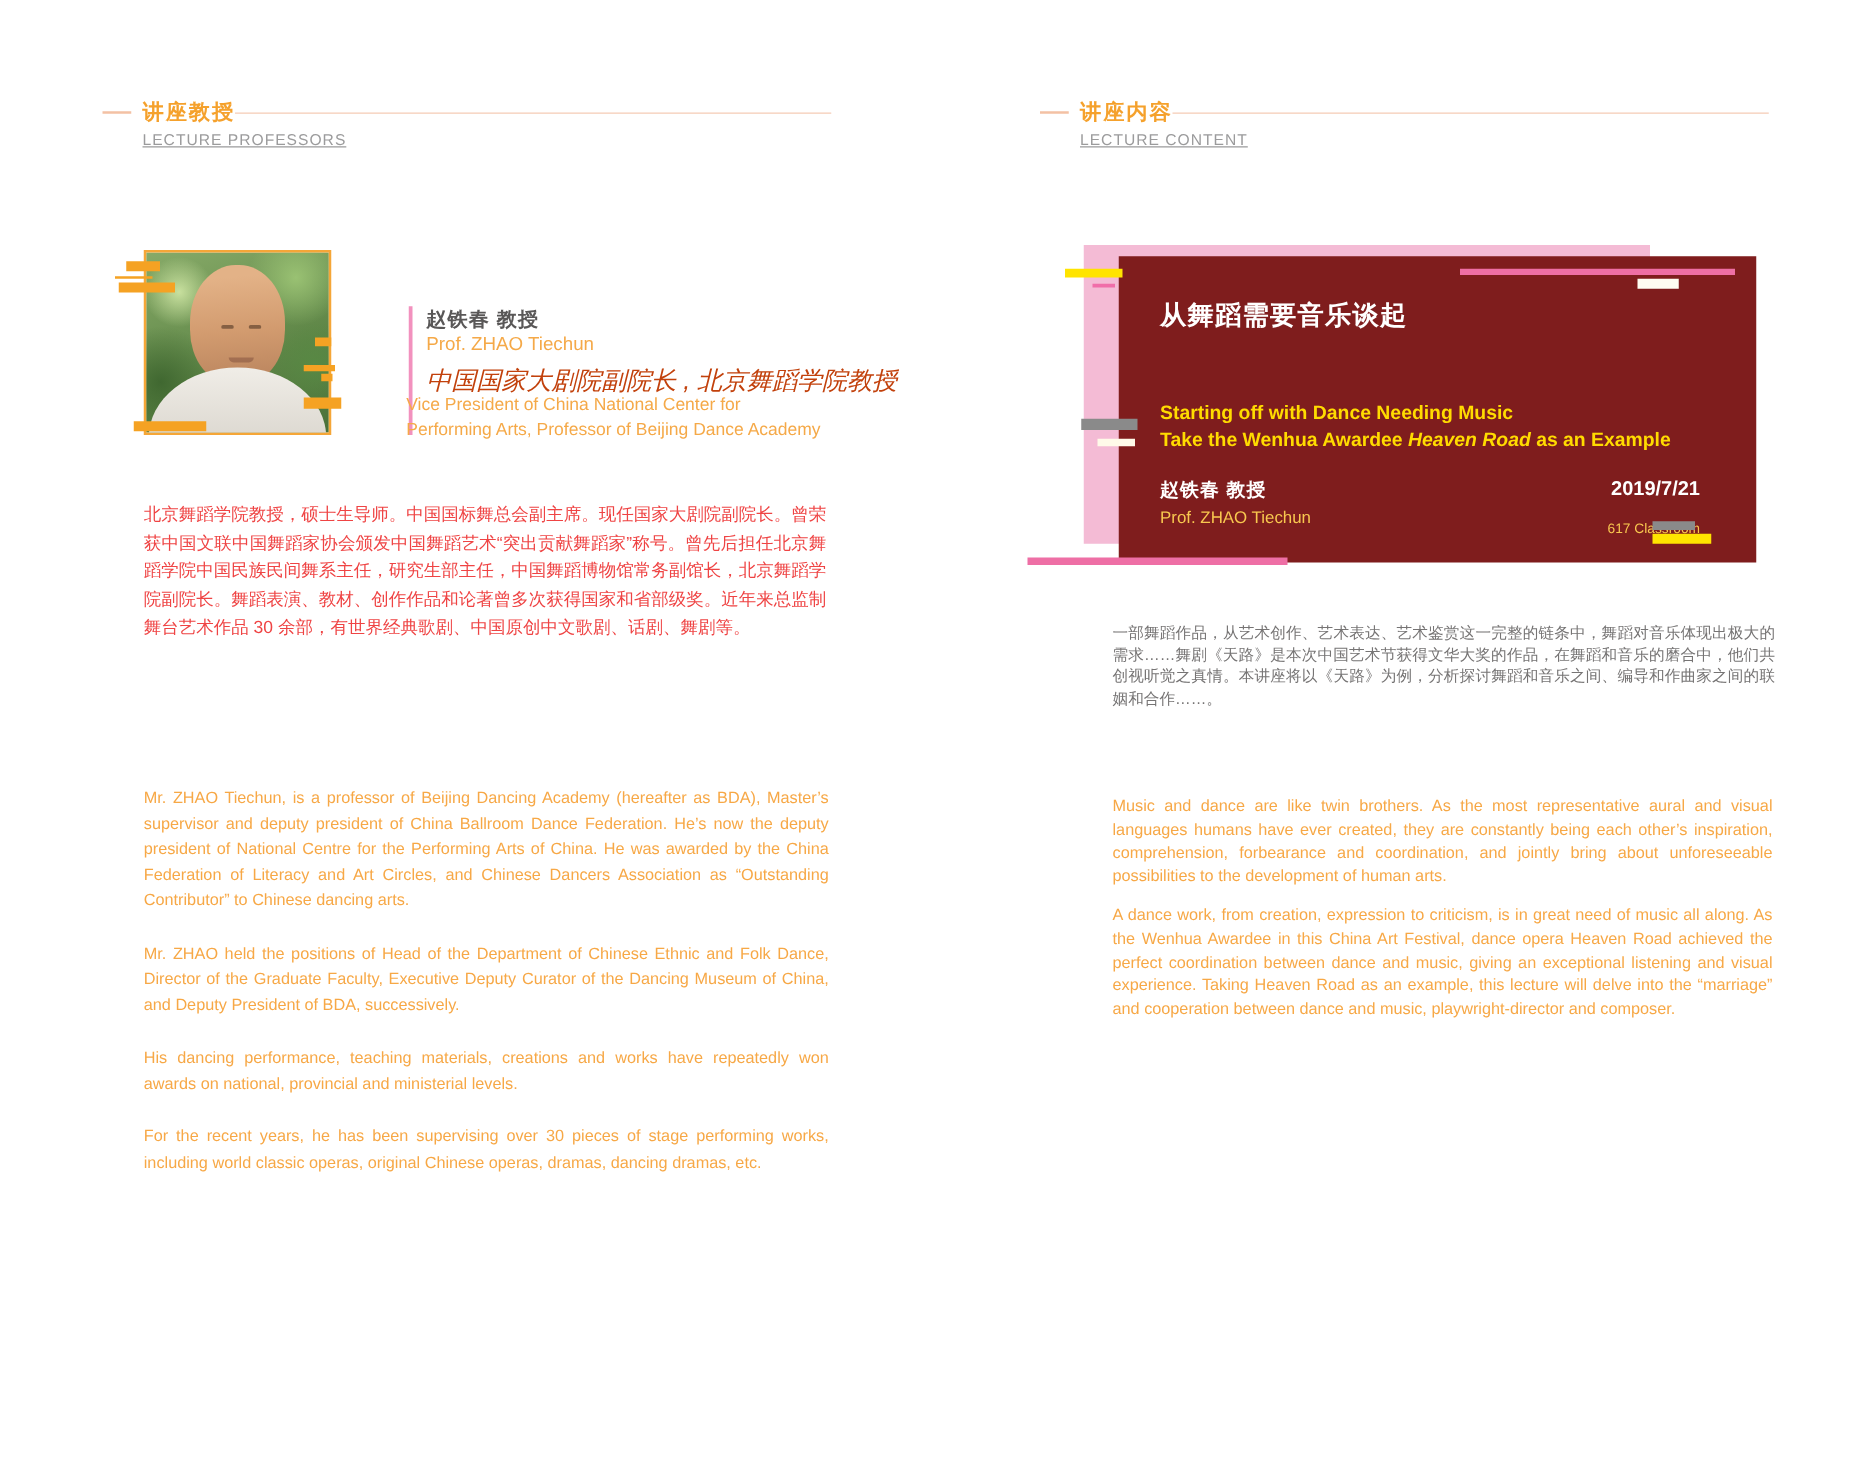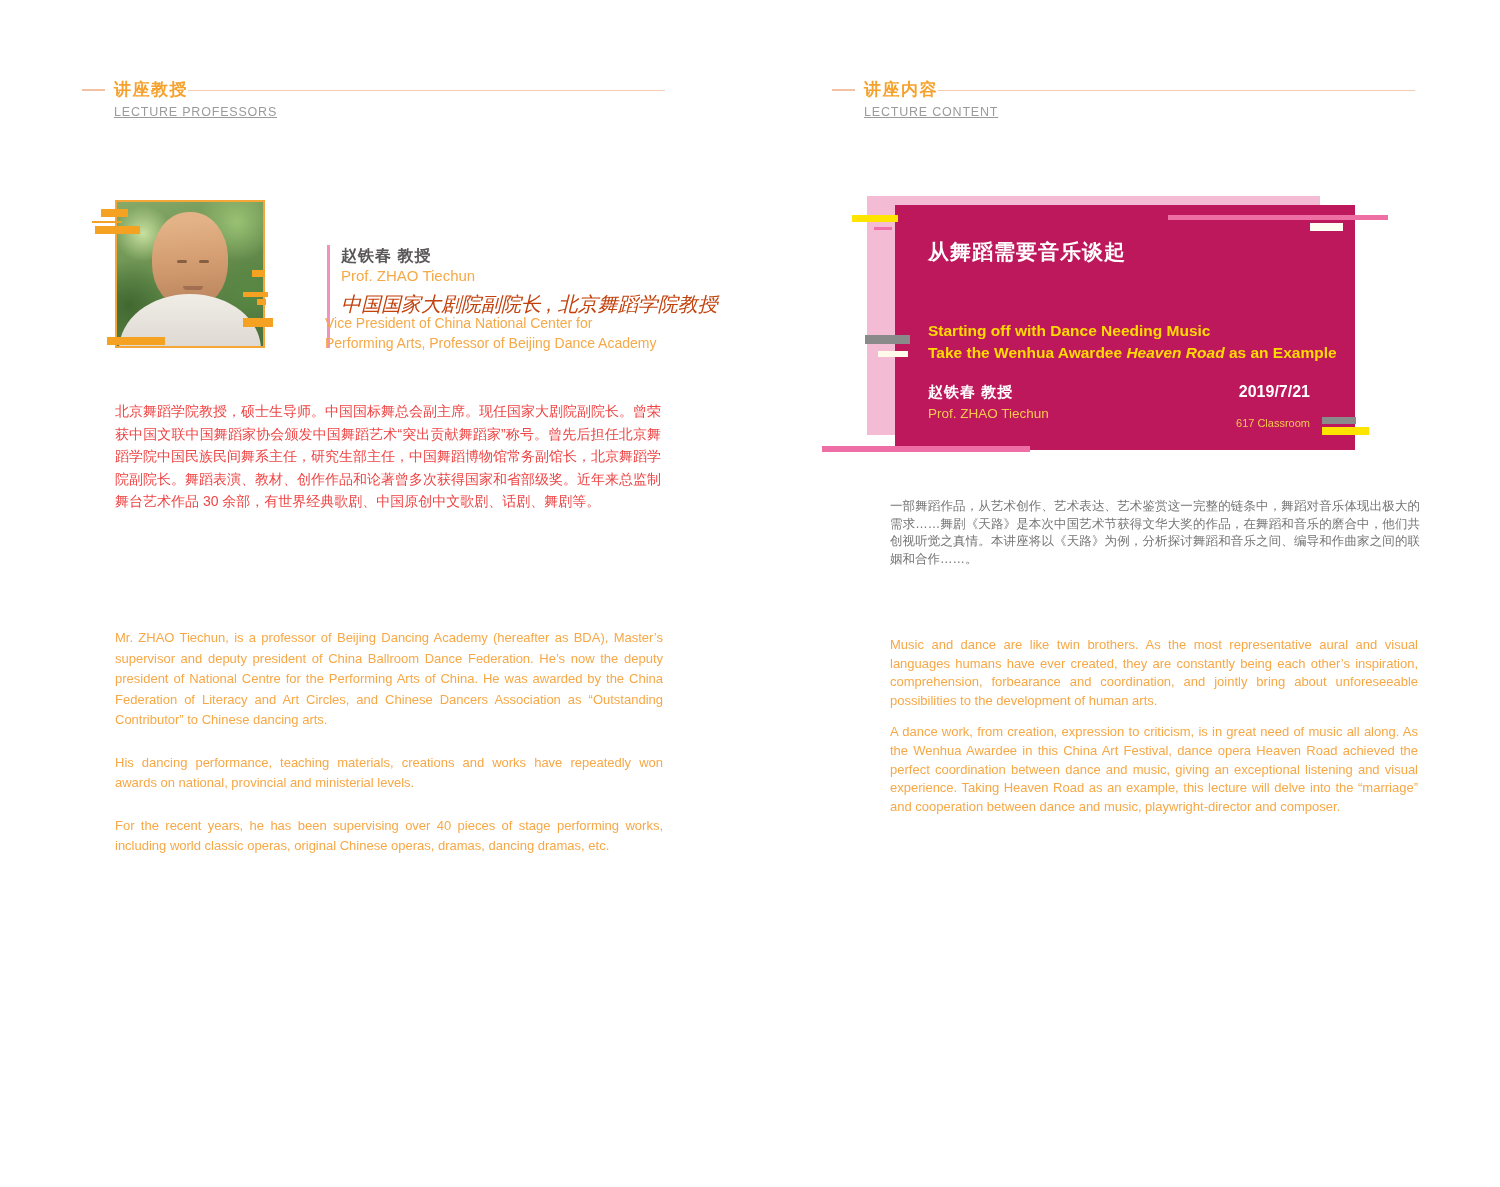--- a/index.html
+++ b/index.html
@@ -39,21 +39,21 @@
   .prof-title-en{position:absolute;left:325px;top:313px;font-size:14px;line-height:20px;color:#f5a948;}
 
   .bio-zh{position:absolute;left:115px;top:400px;width:546px;font-size:14px;line-height:22.5px;
           color:#ef4444;text-align:justify;text-align-last:left;}
   .bio-en{position:absolute;left:115px;top:628px;width:548px;font-size:13px;line-height:20.5px;
           color:#f7a846;text-align:justify;text-align-last:left;}
   .bio-en p{margin:0 0 22px 0;}
 
   
   .pink-panel{position:absolute;left:867px;top:196px;width:453px;height:239px;background:#f4bbd5;}
-  .card{position:absolute;left:895px;top:205px;width:460px;height:245px;background:#be185d;text-decoration:underline;}
+  .card{position:absolute;left:895px;top:205px;width:510px;height:245px;background:#7f1d1d;text-decoration:underline;}
   .deco{position:absolute;}
   .card-title-zh{position:absolute;left:33px;font-size:21px;font-weight:bold;color:#ffffff;letter-spacing:1px;white-space:nowrap;}
   .card-sub-en{position:absolute;left:33px;font-size:15.5px;font-weight:bold;color:#ffdb00;white-space:nowrap;}
   .card-bottom-left{position:absolute;left:33px;top:178px;}
   .card-bottom-right{position:absolute;right:45px;top:178px;text-align:right;}
   .card-speaker-zh{font-size:15px;font-weight:bold;color:#ffffff;letter-spacing:1px;}
   .card-speaker-en{font-size:13.5px;color:#f8c74f;margin-top:4px;}
   .card-date{font-size:16px;font-weight:bold;color:#ffffff;}
   .card-venue{font-size:11px;color:#f8c74f;margin-top:16px;}
   .it{font-style:italic;}
@@ -98,22 +98,23 @@
     <div class="prof-name-en">Prof. ZHAO Tiechun</div>
     <div class="prof-title-zh">中国国家大剧院副院长 , 北京舞蹈学院教授</div>
     <div class="prof-title-en">
       <div>Vice President of China National Center for</div>
       <div>Performing Arts, Professor of Beijing Dance Academy</div>
     </div>
 
     <div class="bio-zh">北京舞蹈学院教授，硕士生导师。中国国标舞总会副主席。现任国家大剧院副院长。曾荣获中国文联中国舞蹈家协会颁发中国舞蹈艺术“突出贡献舞蹈家”称号。曾先后担任北京舞蹈学院中国民族民间舞系主任，研究生部主任，中国舞蹈博物馆常务副馆长，北京舞蹈学院副院长。舞蹈表演、教材、创作作品和论著曾多次获得国家和省部级奖。近年来总监制舞台艺术作品 30 余部，有世界经典歌剧、中国原创中文歌剧、话剧、舞剧等。</div>
     <div class="bio-en">
       <p>Mr. ZHAO Tiechun, is a professor of Beijing Dancing Academy (hereafter as BDA), Master’s supervisor and deputy president of China Ballroom Dance Federation.  He’s now the deputy president of National Centre for the Performing Arts of China.  He was awarded by the China Federation of Literacy and Art Circles, and Chinese Dancers Association as “Outstanding Contributor” to Chinese dancing arts.</p>
+      <p>Mr. ZHAO held the positions of Head of the Department of Chinese Ethnic and Folk Dance, Director of the Graduate Faculty, Executive Deputy Curator of the Dancing Museum of China, and Deputy President of BDA, successively.</p>
       <p>His dancing performance, teaching materials, creations and works have repeatedly won awards on national, provincial and ministerial levels.</p>
-      <p>For the recent years, he has been supervising over 40 pieces of stage performing works, including world classic operas, original Chinese operas, dramas, dancing dramas, etc.</p>
+      <p>For the recent years, he has been supervising over 30 pieces of stage performing works, including world classic operas, original Chinese operas, dramas, dancing dramas, etc.</p>
     </div>
   </div>
 
   <div>
 
     <div class="hdr-dash" style="left:832px;top:89px;width:23px;"></div>
     <div class="hdr-title" style="left:864px;top:78px;">讲座内容</div>
     <div class="hdr-line" style="left:938px;top:90px;width:477px;"></div>
     <div class="hdr-sub" style="left:864px;top:105px;">LECTURE CONTENT</div>
 

